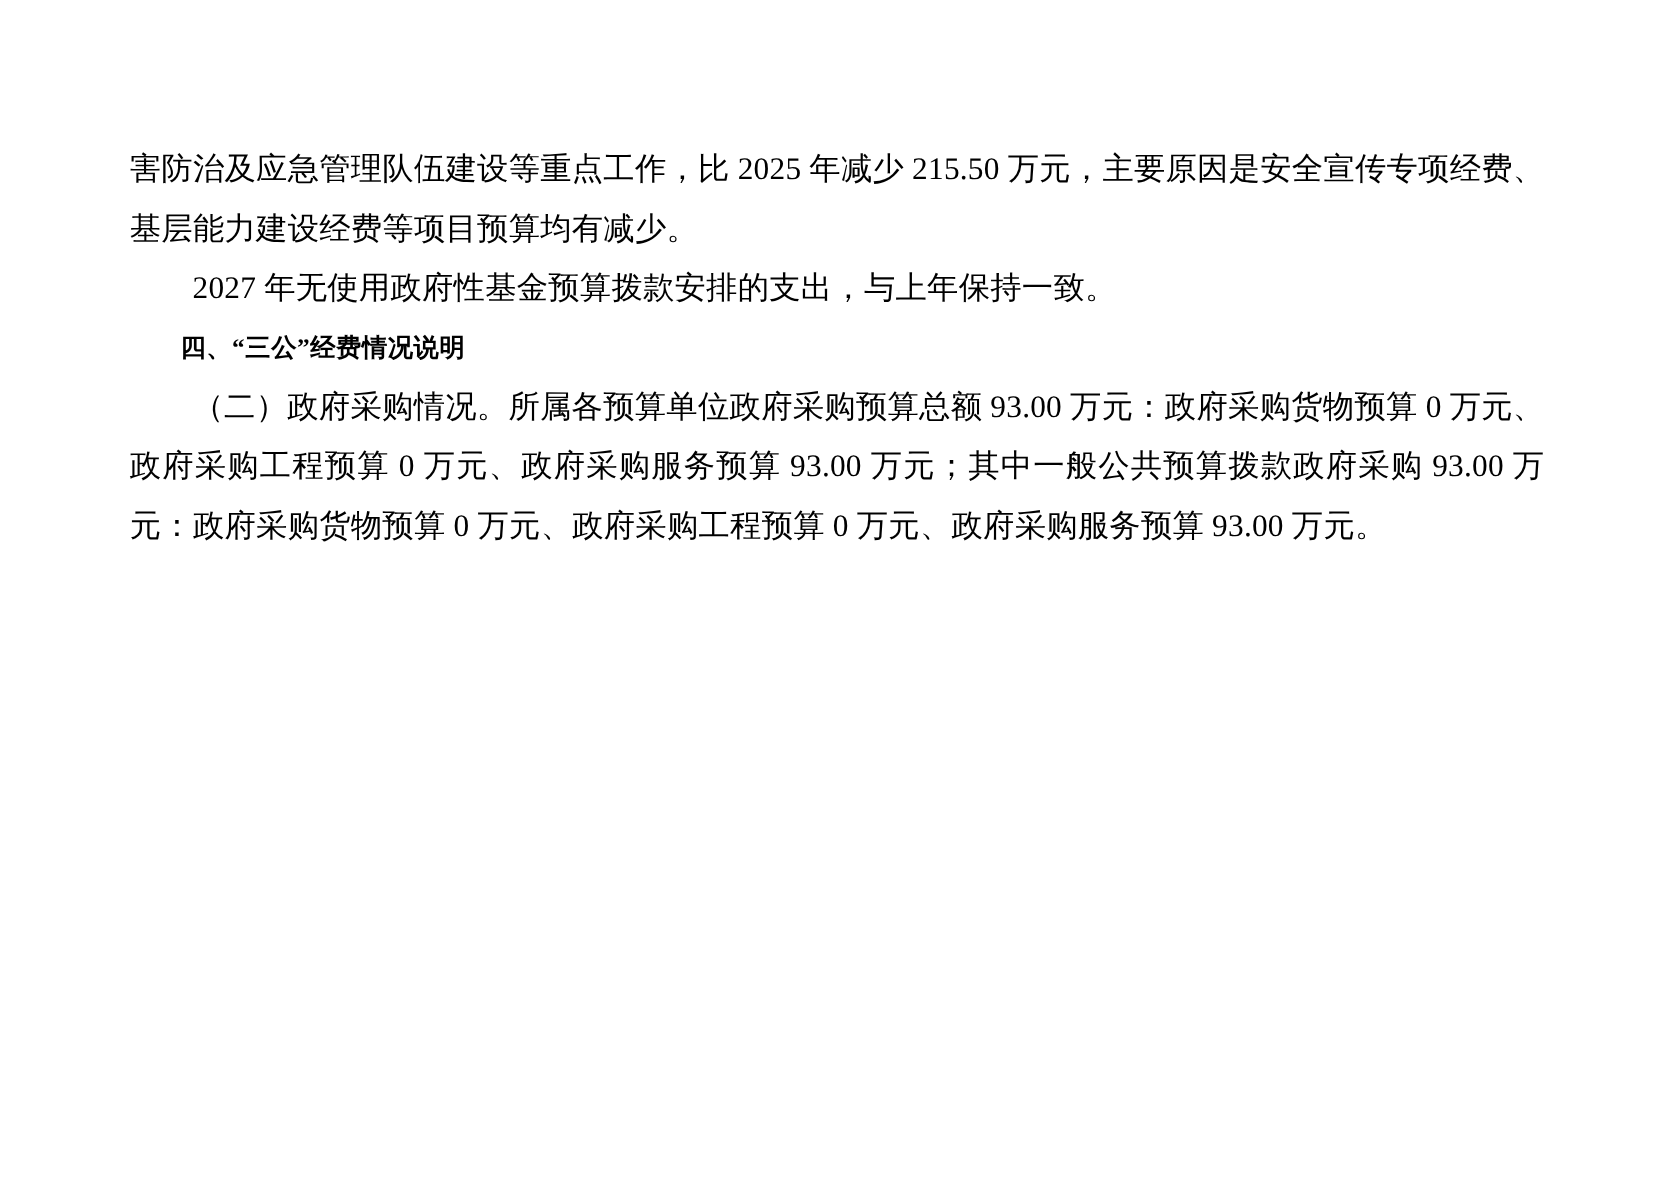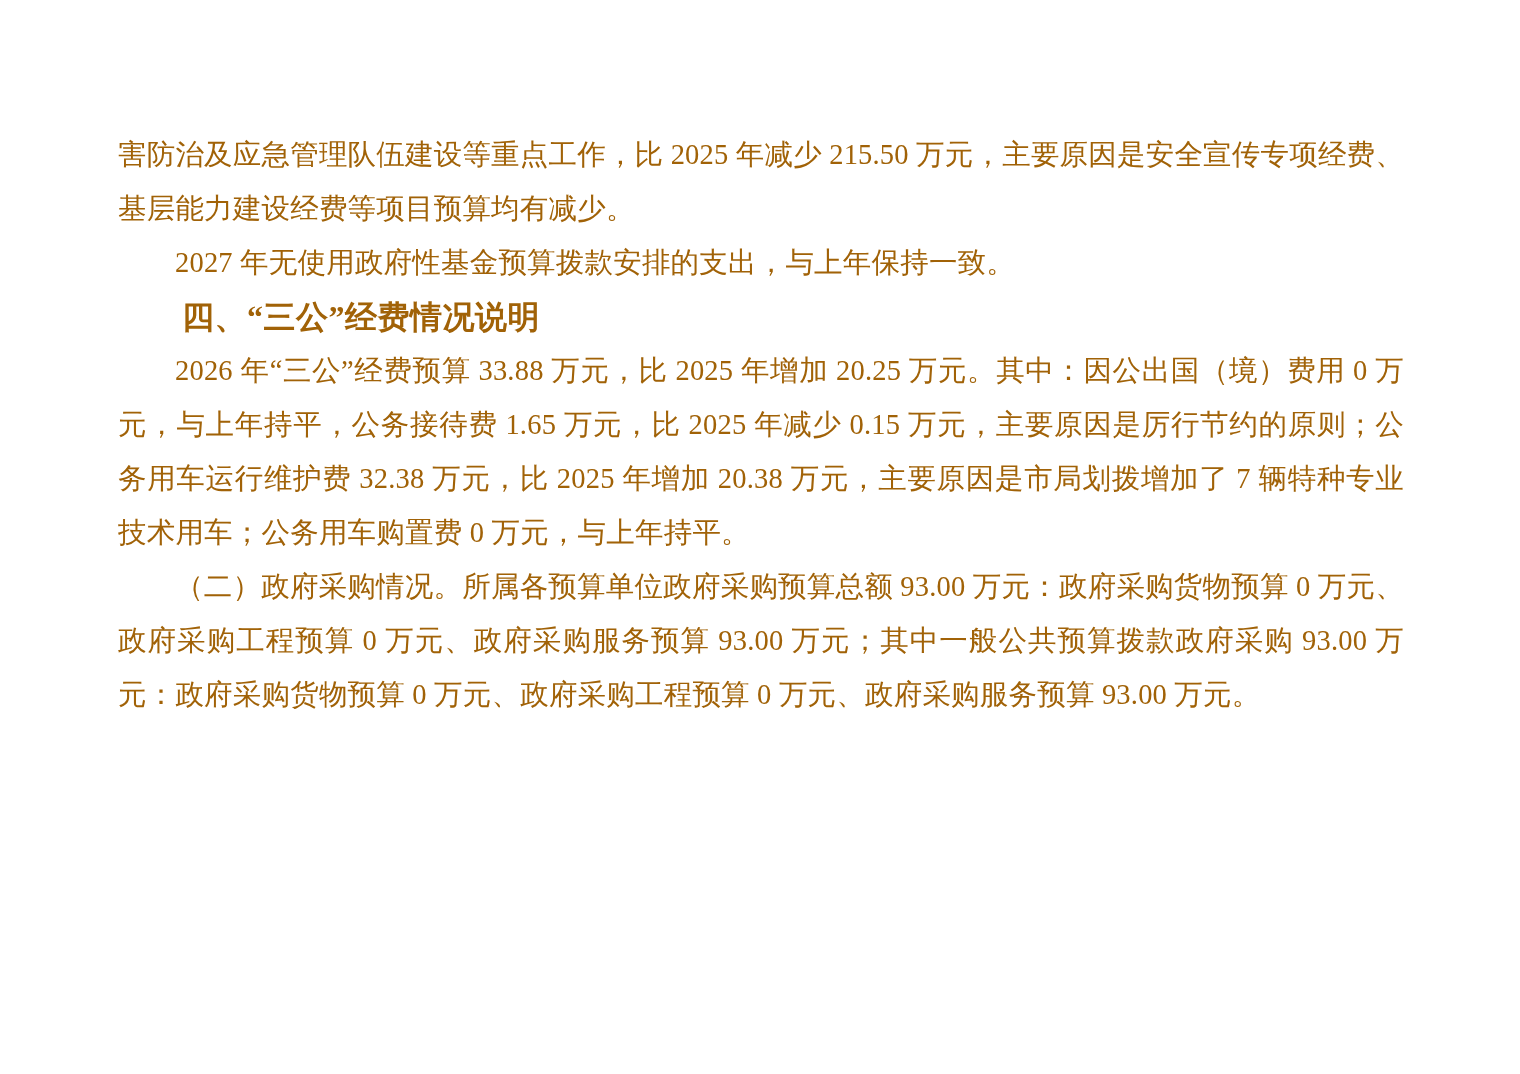--- a/index.html
+++ b/index.html
@@ -7,60 +7,59 @@
     padding: 0;
     background: #ffffff;
   }
   .page {
     position: relative;
     width: 1520px;
     height: 1074px;
     background: #ffffff;
     overflow: hidden;
     font-family: "Liberation Serif", "DejaVu Serif", serif;
-    color: #a16207;
+    color: #000000;
   }
   .content {
     position: absolute;
     left: 118px;
     top: 128px;
     width: 1286px;
   }
   .para {
     font-size: 28.5px;
     line-height: 54px;
     text-align: justify;
     text-justify: inter-ideograph;
     margin: 0 0 0 0;
     letter-spacing: 0.2px;
   }
   .indent {
     text-indent: 2em;
   }
   .heading {
-    font-size: 32px;
+    font-size: 23px;
     line-height: 54px;
     font-weight: bold;
     text-indent: 2em;
     margin: 0;
     letter-spacing: 0.5px;
   }
 </style>
 </head>
 <body>
 
 <div class="page">
   <div class="content">
 
     <p class="para">害防治及应急管理队伍建设等重点工作，比 2025 年减少 215.50 万元，主要原因是安全宣传专项经费、基层能力建设经费等项目预算均有减少。</p>
 
     <p class="para indent">2027 年无使用政府性基金预算拨款安排的支出，与上年保持一致。</p>
 
     <h2 class="heading">四、“三公”经费情况说明</h2>
 
-    <p class="para indent">2026 年“三公”经费预算 33.88 万元，比 2025 年增加 20.25 万元。其中：因公出国（境）费用 0 万元，与上年持平，公务接待费 1.65 万元，比 2025 年减少 0.15 万元，主要原因是厉行节约的原则；公务用车运行维护费 32.38 万元，比 2025 年增加 20.38 万元，主要原因是市局划拨增加了 7 辆特种专业技术用车；公务用车购置费 0 万元，与上年持平。</p>
 
 
 
     <p class="para indent">（二）政府采购情况。所属各预算单位政府采购预算总额 93.00 万元：政府采购货物预算 0 万元、政府采购工程预算 0 万元、政府采购服务预算 93.00 万元；其中一般公共预算拨款政府采购 93.00 万元：政府采购货物预算 0 万元、政府采购工程预算 0 万元、政府采购服务预算 93.00 万元。</p>
 
   </div>
 </div>
 
 </body></html>

